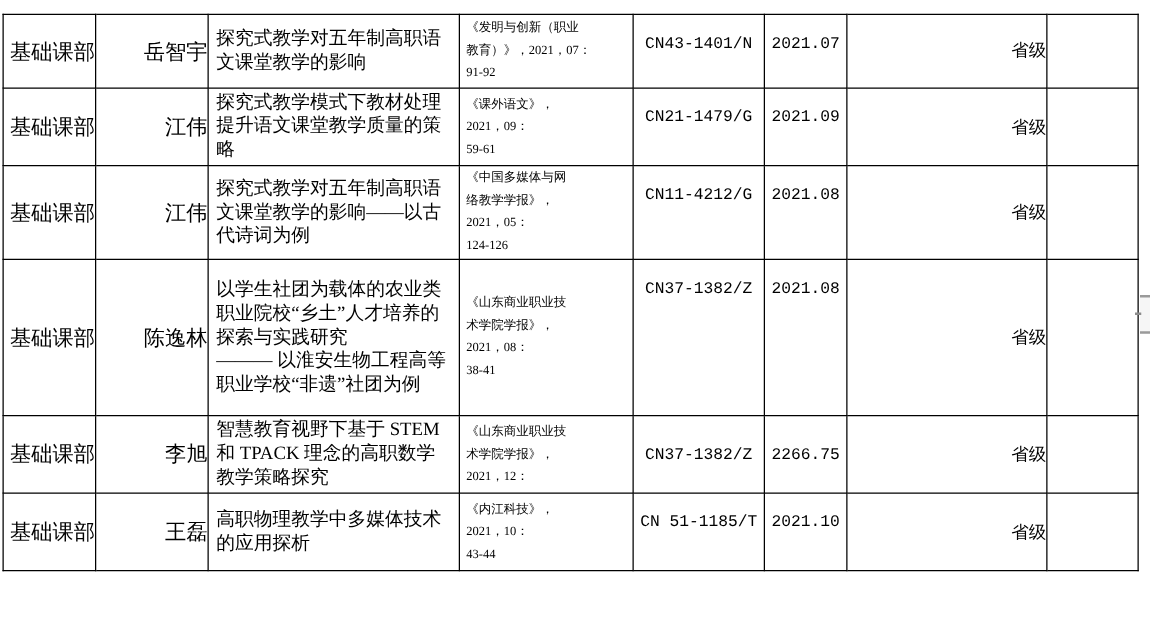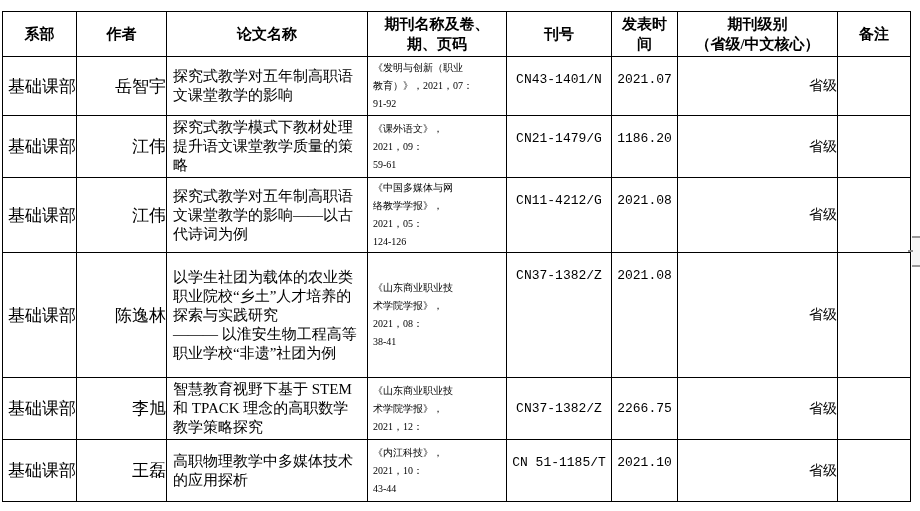--- a/index.html
+++ b/index.html
@@ -131,33 +131,20 @@
       <col class="c-dept">
         <col class="c-author">
         <col class="c-title">
         <col class="c-journal">
       <col class="c-issn">
         <col class="c-date">
         <col class="c-level">
         <col class="c-note">
     </colgroup>
     <tbody>
-      <tr class="hdr">
-        <th>系部</th>
-        <th>作者</th>
-        <th>论文名称</th>
-        <th>期刊名称及卷、
-期、页码</th>
-        <th>刊号</th>
-        <th>发表时
-间</th>
-        <th>期刊级别
-（省级/中文核心）</th>
-        <th>备注</th>
-      </tr>
 
       <tr class="r0">
         <td class="dept">基础课部</td>
         <td class="author">岳智宇</td>
         <td class="title">探究式教学对五年制高职语文课堂教学的影响</td>
         <td class="journal">《发明与创新（职业
 教育）》，2021，07：
 91-92</td>
         <td class="issn">CN43-1401/N</td>
         <td class="date">2021.07</td>
@@ -166,21 +153,21 @@
       </tr>
 
       <tr class="r1">
         <td class="dept">基础课部</td>
         <td class="author">江伟</td>
         <td class="title">探究式教学模式下教材处理提升语文课堂教学质量的策略</td>
         <td class="journal">《课外语文》，
 2021，09：
 59-61</td>
         <td class="issn">CN21-1479/G</td>
-        <td class="date">1186.20</td>
+        <td class="date">2021.09</td>
         <td class="level">省级</td>
         <td class="note"></td>
       </tr>
 
       <tr class="r2">
         <td class="dept">基础课部</td>
         <td class="author">江伟</td>
         <td class="title">探究式教学对五年制高职语文课堂教学的影响——以古代诗词为例</td>
         <td class="journal">《中国多媒体与网
 络教学学报》，

